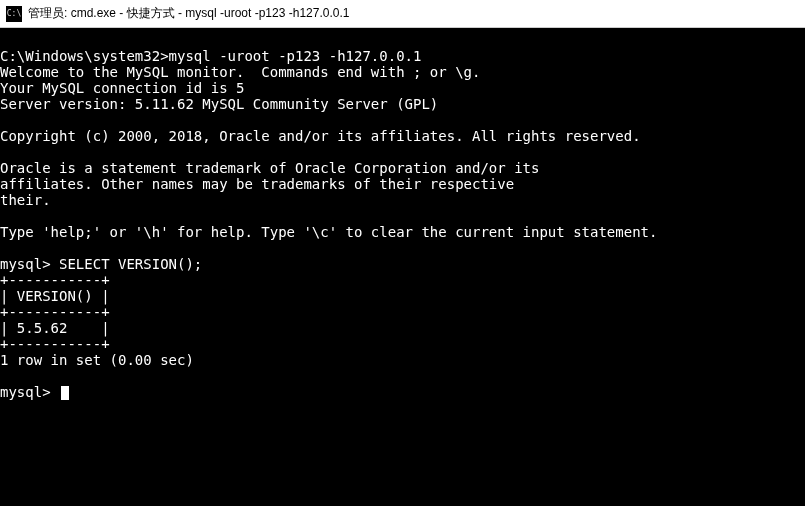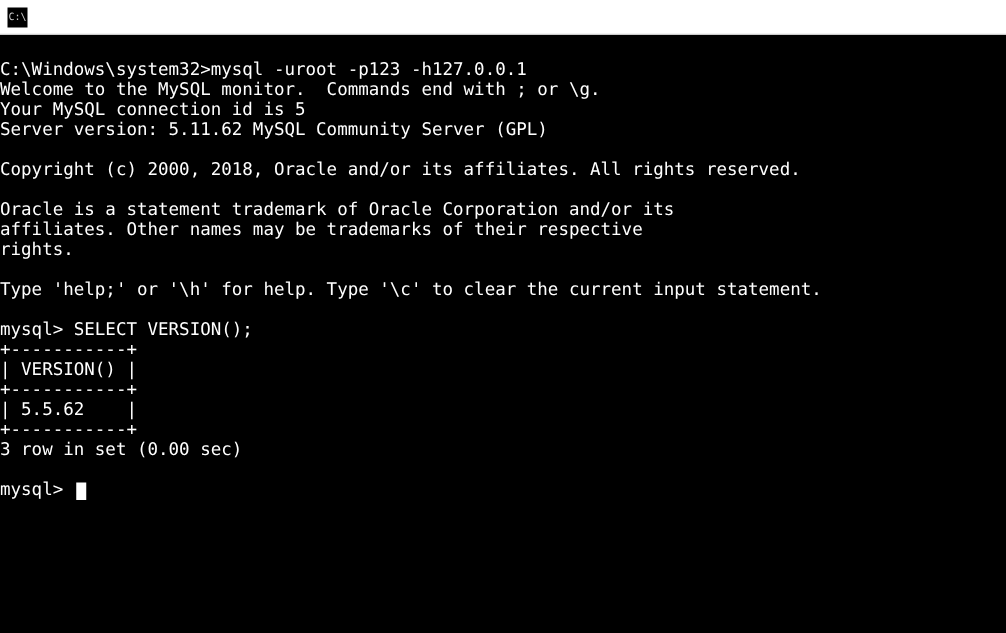--- a/index.html
+++ b/index.html
@@ -52,37 +52,38 @@
       background: #fff;
       vertical-align: text-bottom;
       margin-left: 2px;
     }
   </style>
 </head>
 <body>
 
 <div class="titlebar">
   <span class="titlebar-icon">C:\</span>
+  <span>管理员: cmd.exe - 快捷方式 - mysql  -uroot -p123 -h127.0.0.1</span>
 </div>
 
 <div class="terminal"><span></span>
 <span>C:\Windows\system32&gt;mysql -uroot -p123 -h127.0.0.1</span>
 <span>Welcome to the MySQL monitor.  Commands end with ; or \g.</span>
 <span>Your MySQL connection id is 5</span>
 <span>Server version: 5.11.62 MySQL Community Server (GPL)</span>
 <span></span>
 <span>Copyright (c) 2000, 2018, Oracle and/or its affiliates. All rights reserved.</span>
 <span></span>
 <span>Oracle is a statement trademark of Oracle Corporation and/or its</span>
 <span>affiliates. Other names may be trademarks of their respective</span>
-<span>rights.</span>
+<span>their.</span>
 <span></span>
 <span>Type 'help;' or '\h' for help. Type '\c' to clear the current input statement.</span>
 <span></span>
 <span>mysql&gt; SELECT VERSION();</span>
 <span>+-----------+</span>
 <span>| VERSION() |</span>
 <span>+-----------+</span>
 <span>| 5.5.62    |</span>
 <span>+-----------+</span>
-<span>3 row in set (0.00 sec)</span>
+<span>1 row in set (0.00 sec)</span>
 <span></span>
 <span>mysql&gt; </span><span class="cursor"></span></div>
 
 </body></html>

